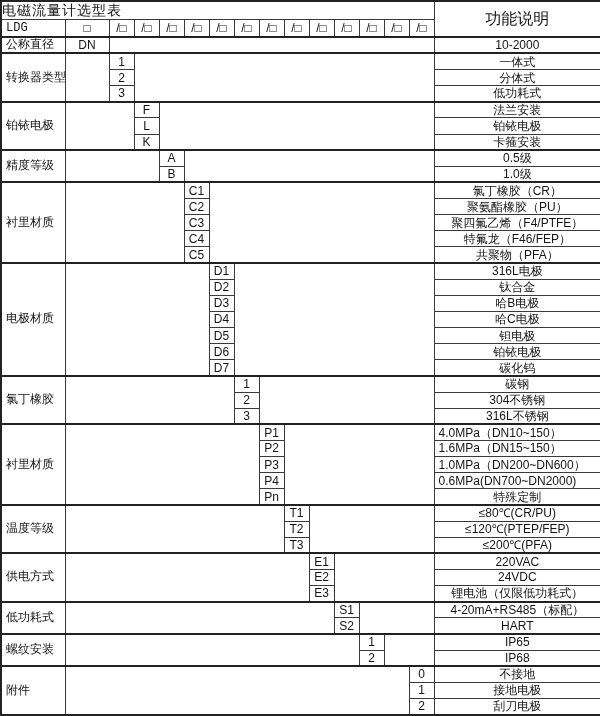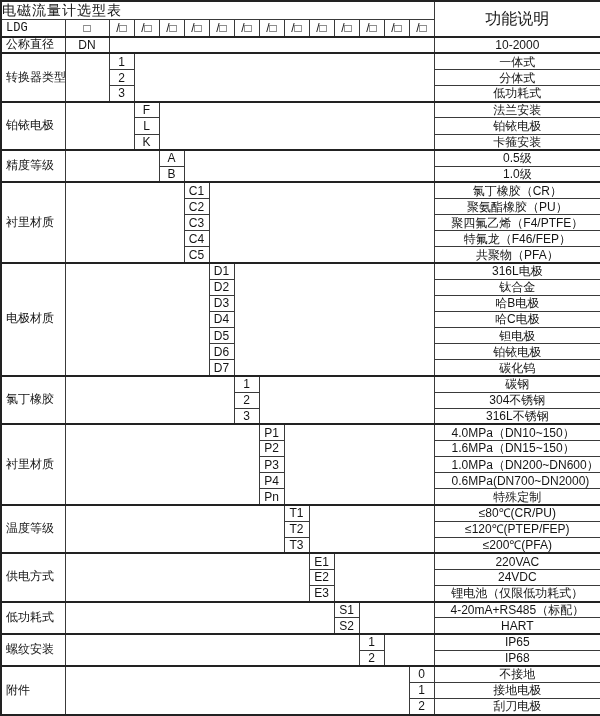--- a/index.html
+++ b/index.html
@@ -23,21 +23,21 @@
     background:#ffffff;
   }
   tr{height:16px;}
   tr.hdr{height:18px;}
   td.title{font-size:14px;text-align:left;letter-spacing:1px;margin-top:21px;}
   td.deschdr{font-size:16px;text-align:center;}
   td.cat{text-align:left;padding-left:4px;font-family:Liberation Mono, monospace;}
   td.code{text-align:center;}
   td.slot{text-align:center;}
   td.desc{text-align:center;}
-  td.desc.left{text-align:left;padding-left:17px;}
+  td.desc.left{text-align:left;padding-left:4px;}
   td.blank{background:#ffffff;}
   tr.gs td{border-top:2px solid #222;}
 </style>
 </head>
 <body>
 
 <table class="sel">
   <colgroup id="cols">
       <col style="width: 64px;">
       <col style="width: 44px;">

